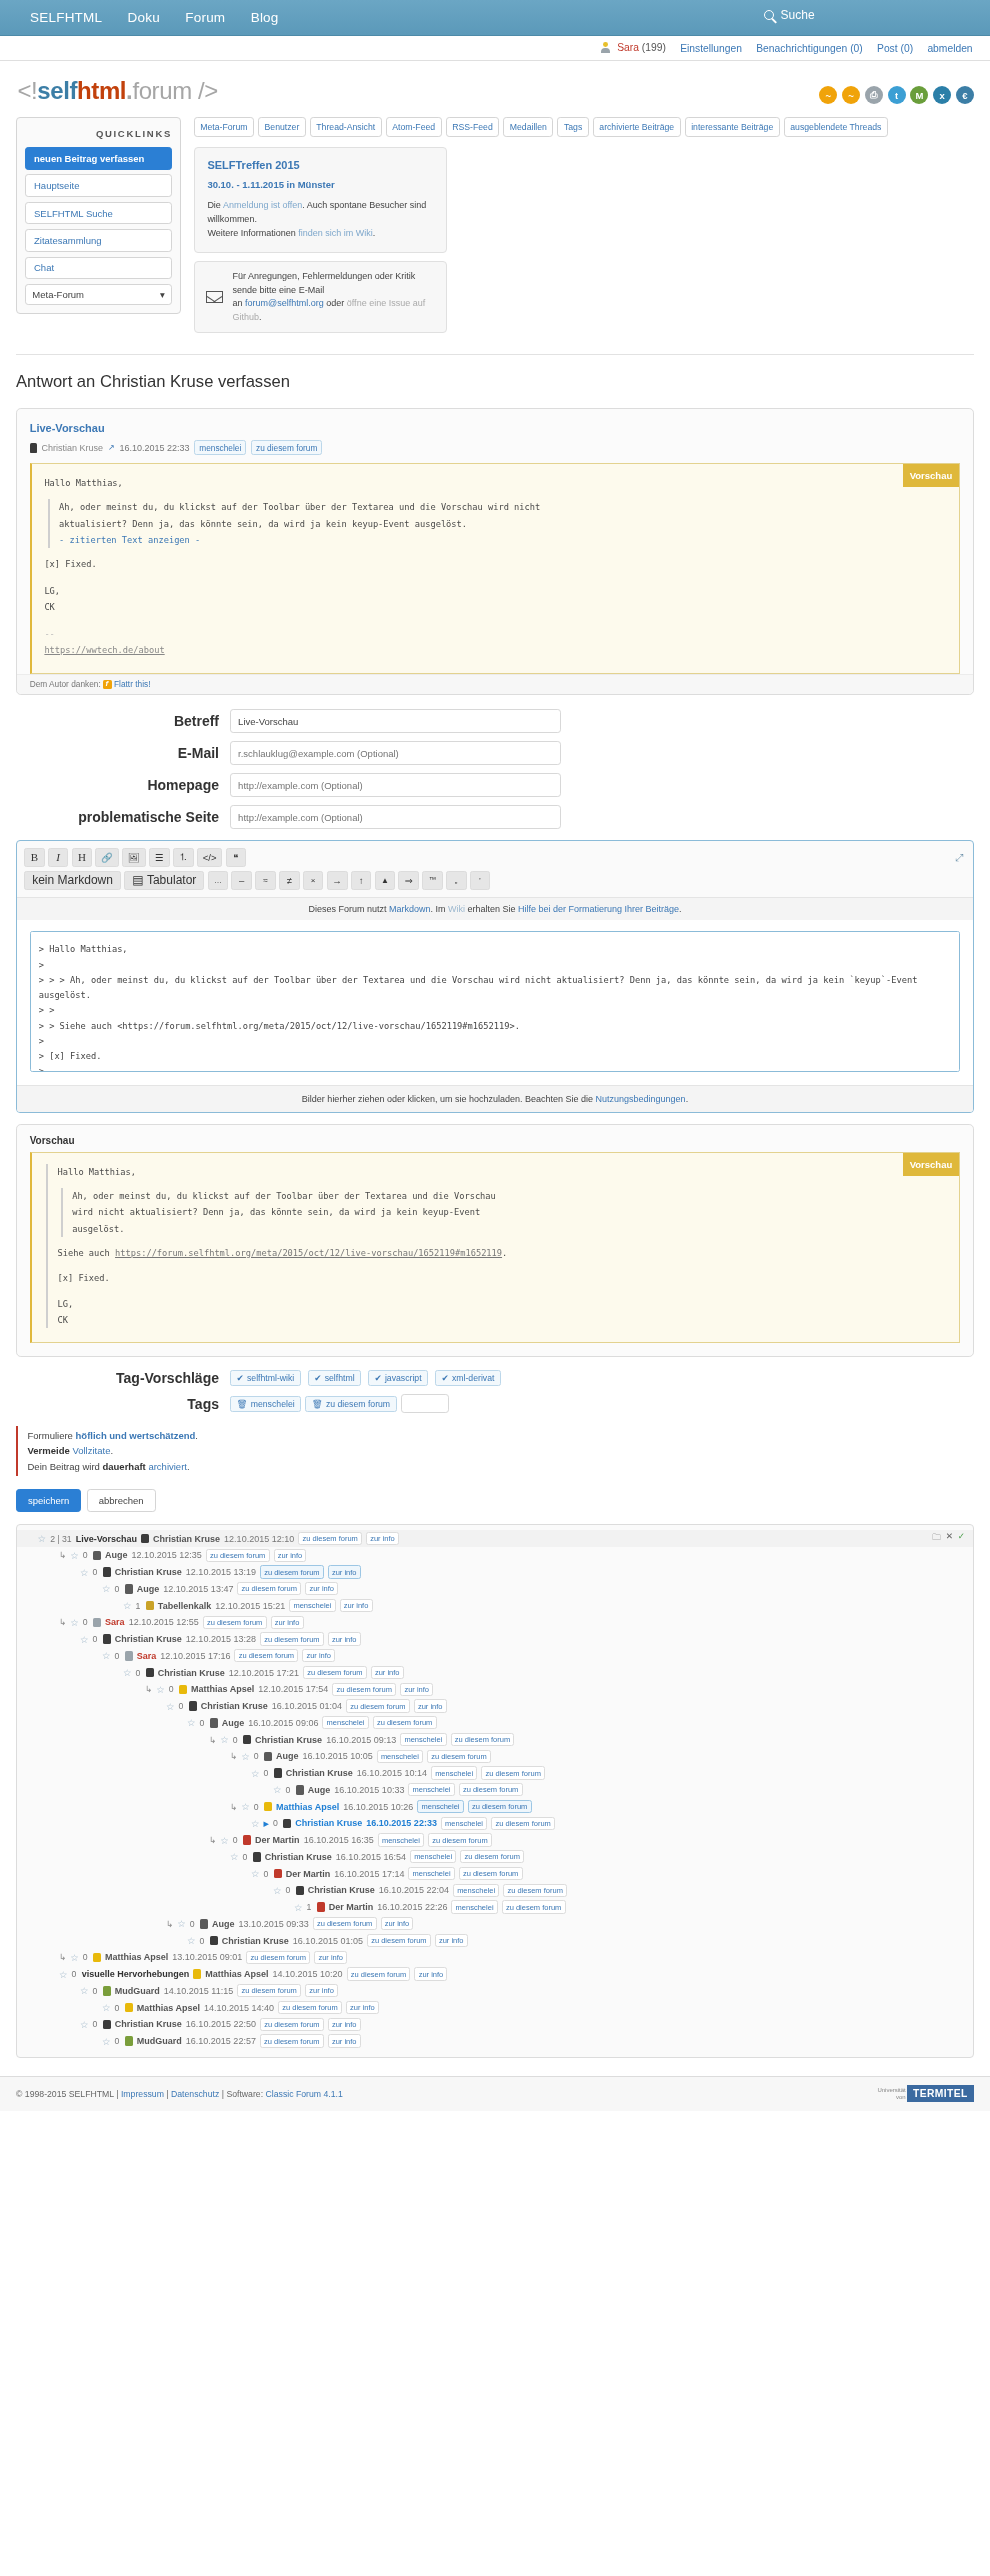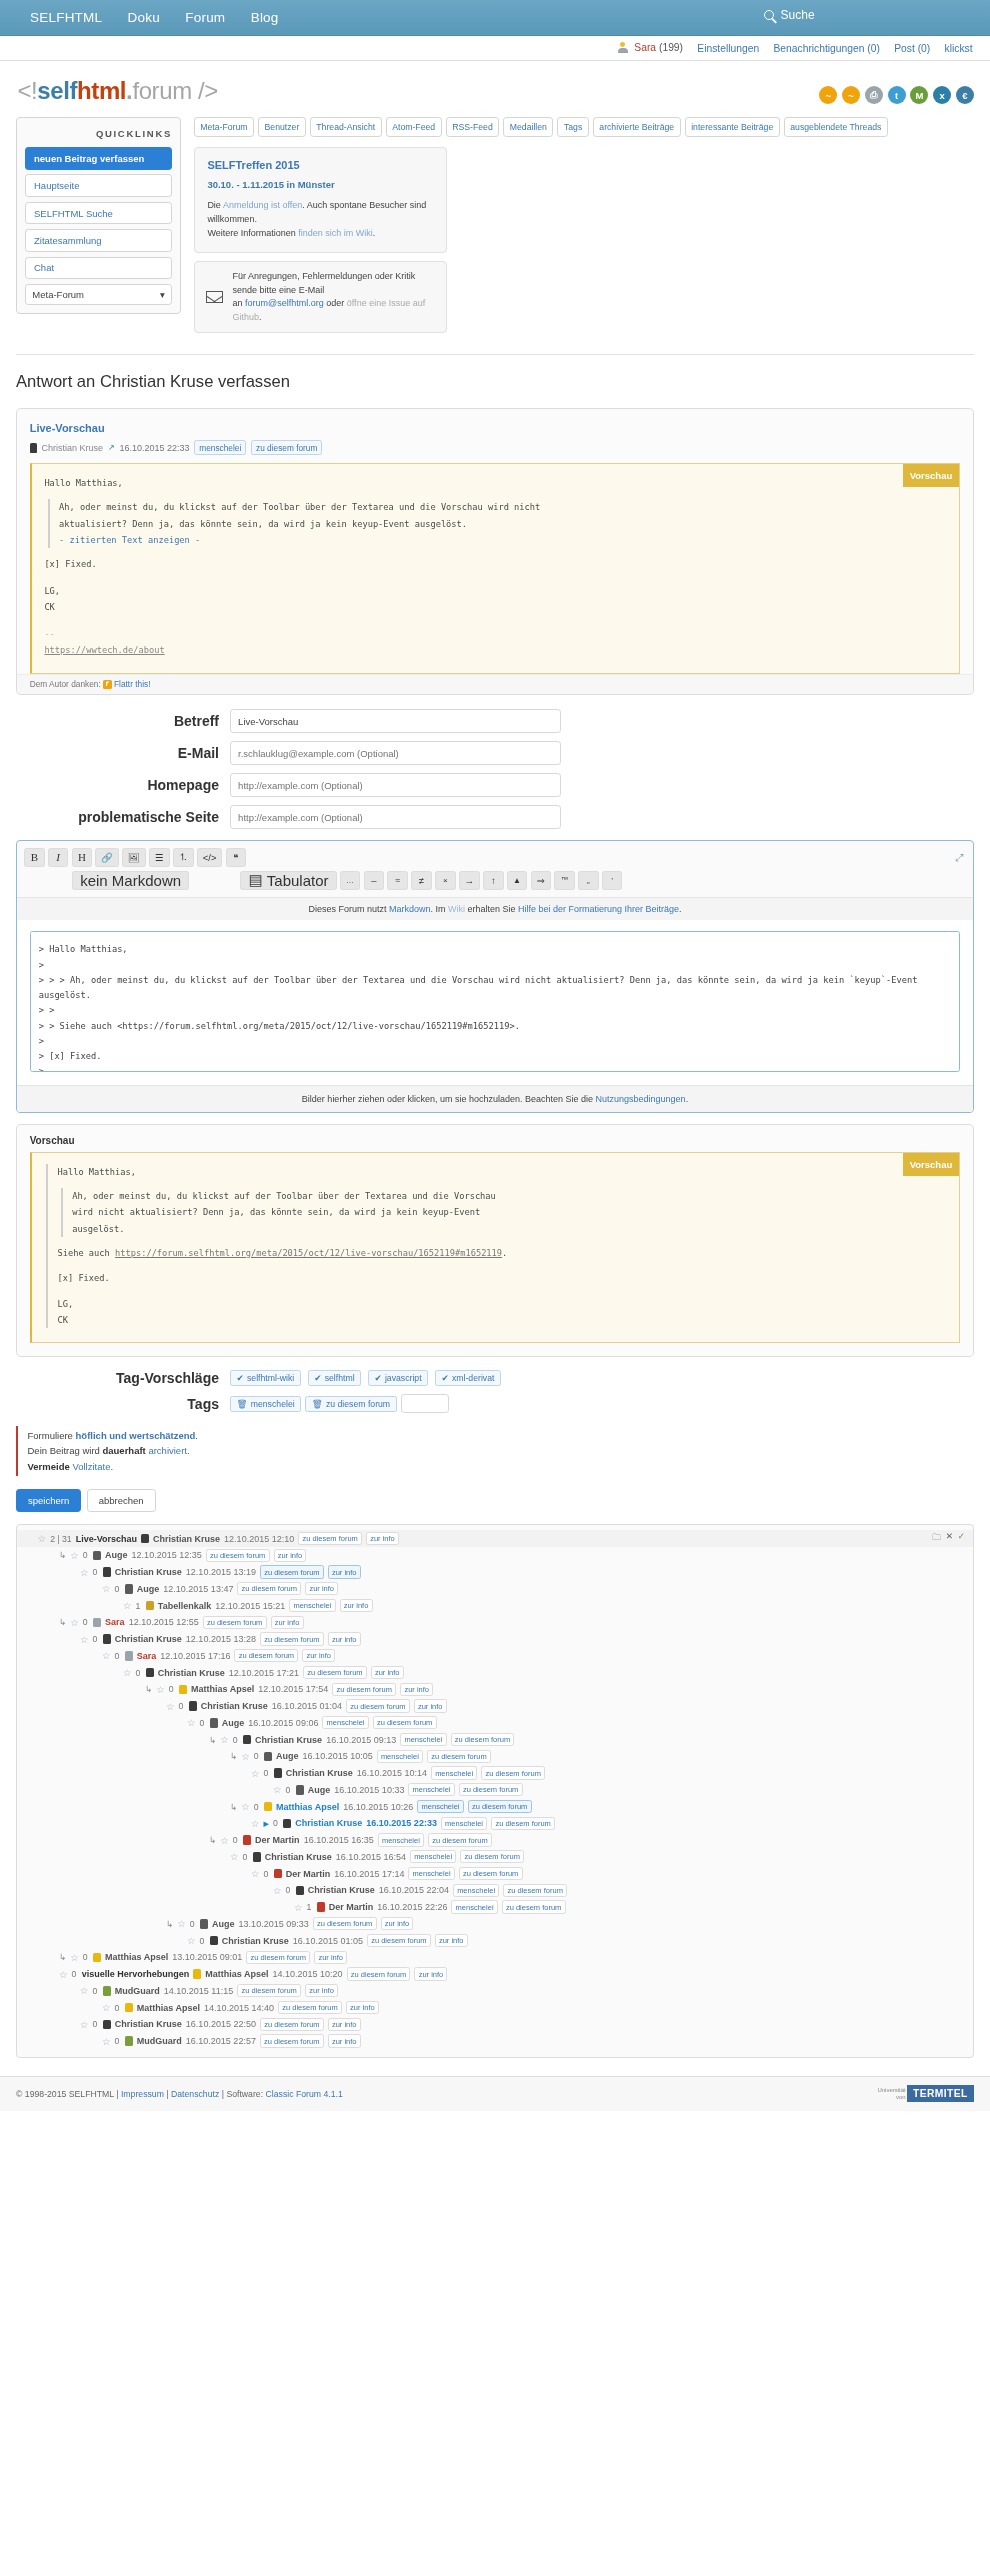--- a/index.html
+++ b/index.html
@@ -199,21 +199,21 @@
     background:#fafafa; overflow:hidden;
   }
   .toolbar { padding:6.3px 7.1px 3.2px 7.1px; position:relative; }
   .trow { display:flex; gap:3.2px; margin-bottom:4px; }
   .tbtn {
     background:#e6e6e6; border:0.8px solid #dcdcdc; border-radius:2.4px;
     min-width:20.6px; height:19px; display:flex; align-items:center;
     justify-content:center; font-size:9.5px; color:#333; padding:0 4.8px;
   }
   .tbtn.serif { font-family:"Liberation Serif",serif; font-size:11px; }
-  .tbtn.wide { padding:0 7.1px; font-size:15px;margin-left:48px; }
+  .tbtn.wide { padding:0 7.1px; font-size:12px; }
   .expand {
     position:absolute; right:9.5px; top:11px; color:#6a8fa8; font-size:10.3px;
   }
   .mdnote {
     border-top:0.8px solid #e4e4e4; background:#f4f4f4; text-align:center;
     font-size:9px; padding:6.3px; color:#444;
   }
   .ta-wrap { background:#fff; padding:11px 12.7px; }
   textarea.ta {
     width:100%; height:141px; border:0.8px solid #8bbbd8; border-radius:2.4px;
@@ -329,21 +329,21 @@
 
 <div class="userbar">
   <span>
     <span class="avatar-mini"><span class="head"></span><span class="body"></span></span>
     <span class="uname">Sara</span>
     <span class="ucount">(199)</span>
   </span>
   <a>Einstellungen</a>
   <a>Benachrichtigungen (0)</a>
   <a>Post (0)</a>
-  <a>klickst</a>
+  <a>abmelden</a>
 </div>
 
 <div class="logoarea" style="position:relative;">
   <div class="logo">
     <span class="bracket">&lt;!</span><span class="self">self</span><span class="html">html</span><span class="dot">.</span><span class="forum">forum /&gt;</span>
   </div>
   <div class="social" style="top:25px;">
     <span class="sicon" style="background:#f0a30a">~</span>
     <span class="sicon" style="background:#f0a30a">~</span>
     <span class="sicon" style="background:#9aa4ab">⎙</span>
@@ -541,22 +541,22 @@
     <div style="display:flex;align-items:center;">
       <span class="chip">🗑 <span>menschelei</span></span>
       <span class="chip">🗑 <span>zu diesem forum</span></span>
       <input class="tagsinput" value="" style="">
     </div>
   </div>
 </div>
 
 <div class="hints">
   <div><span>Formuliere </span><b>höflich und wertschätzend</b><span>.</span></div>
+  <div><span class="k">Vermeide </span><a>Vollzitate</a><span>.</span></div>
   <div><span>Dein Beitrag wird </span><span class="k">dauerhaft </span><a>archiviert</a><span>.</span></div>
-  <div><span class="k">Vermeide </span><a>Vollzitate</a><span>.</span></div>
 </div>
 
 <div class="actions">
   <button class="btn-save">speichern</button>
   <button class="btn-cancel">abbrechen</button>
 </div>
 
 <div class="tree">
   <div class="tree-ctl">
     <span>🗀</span>

